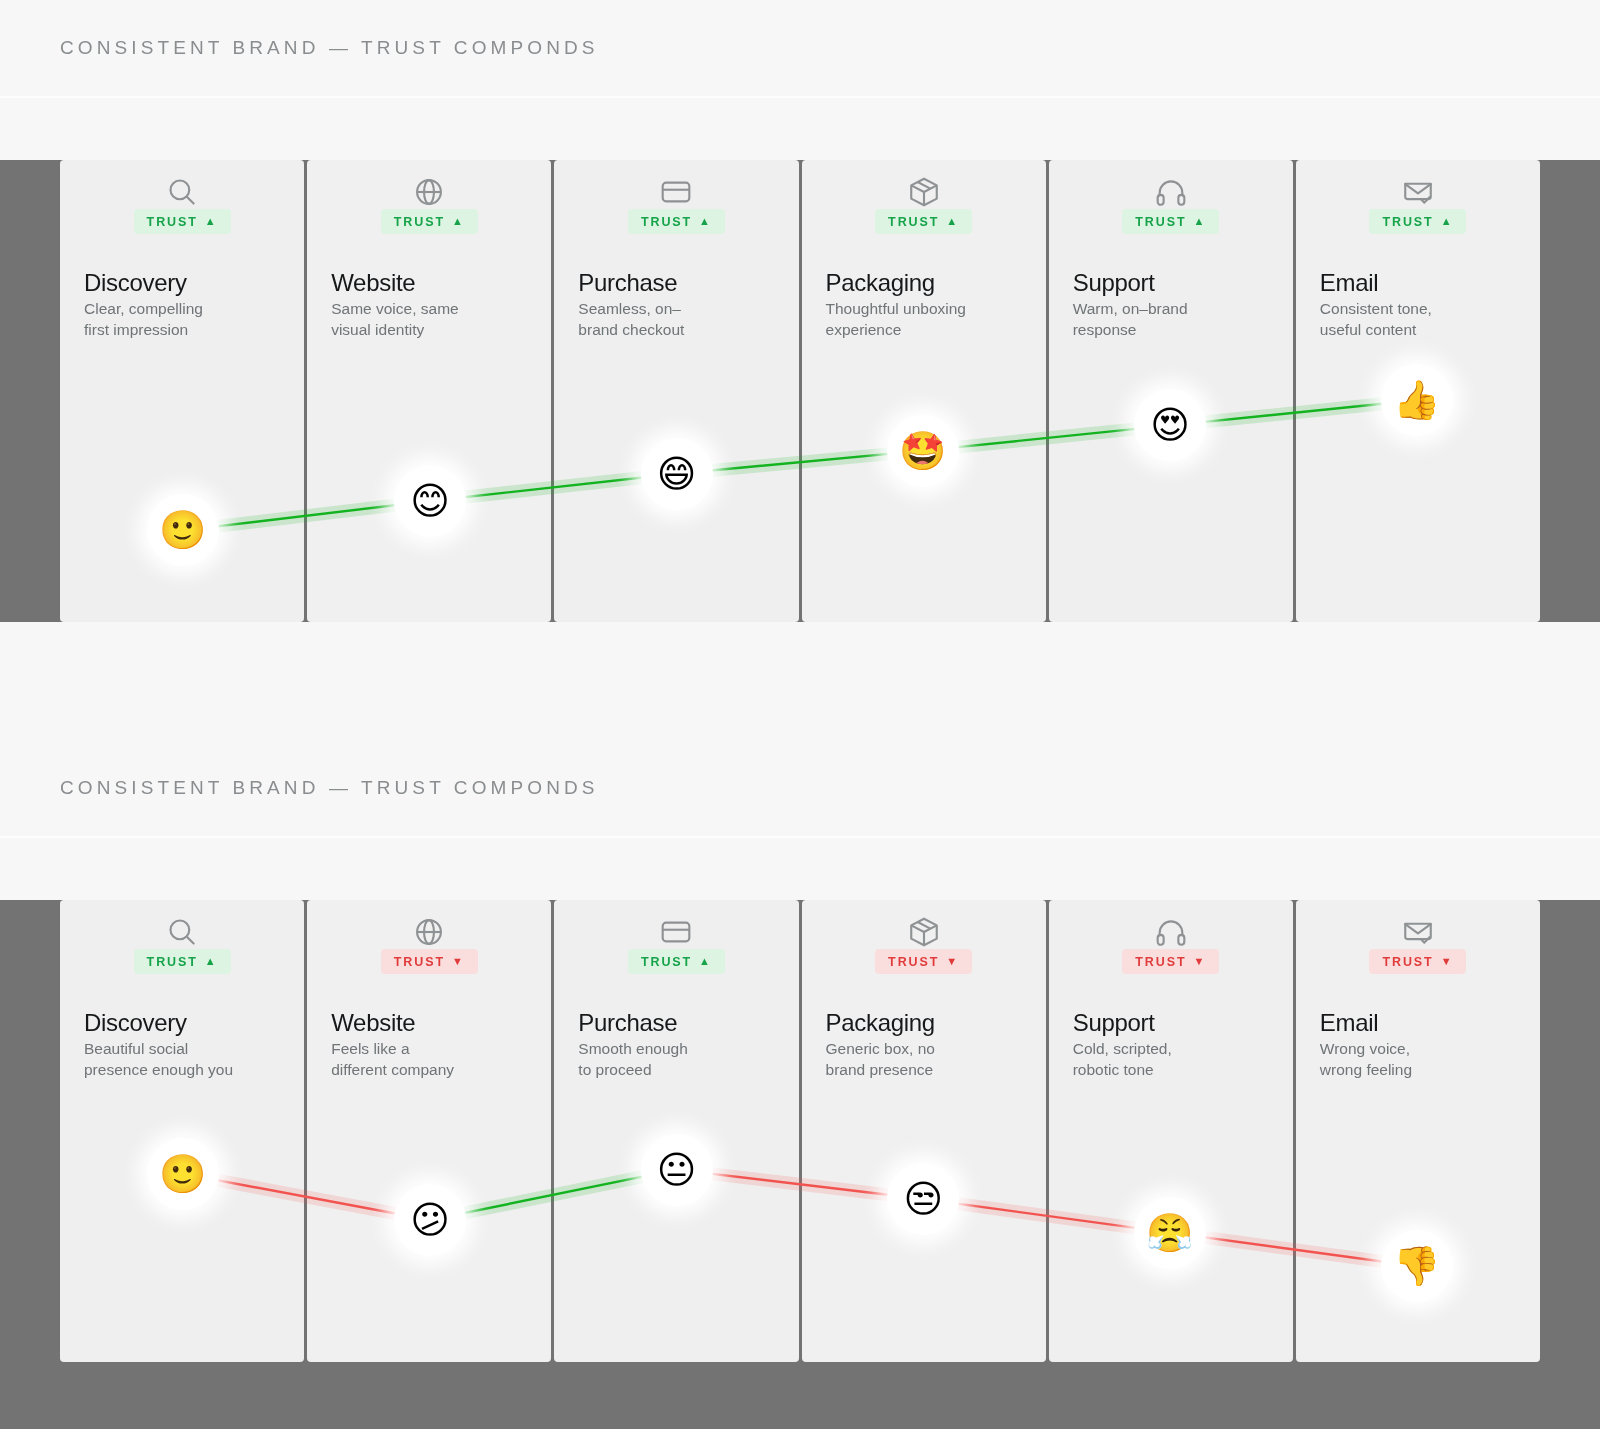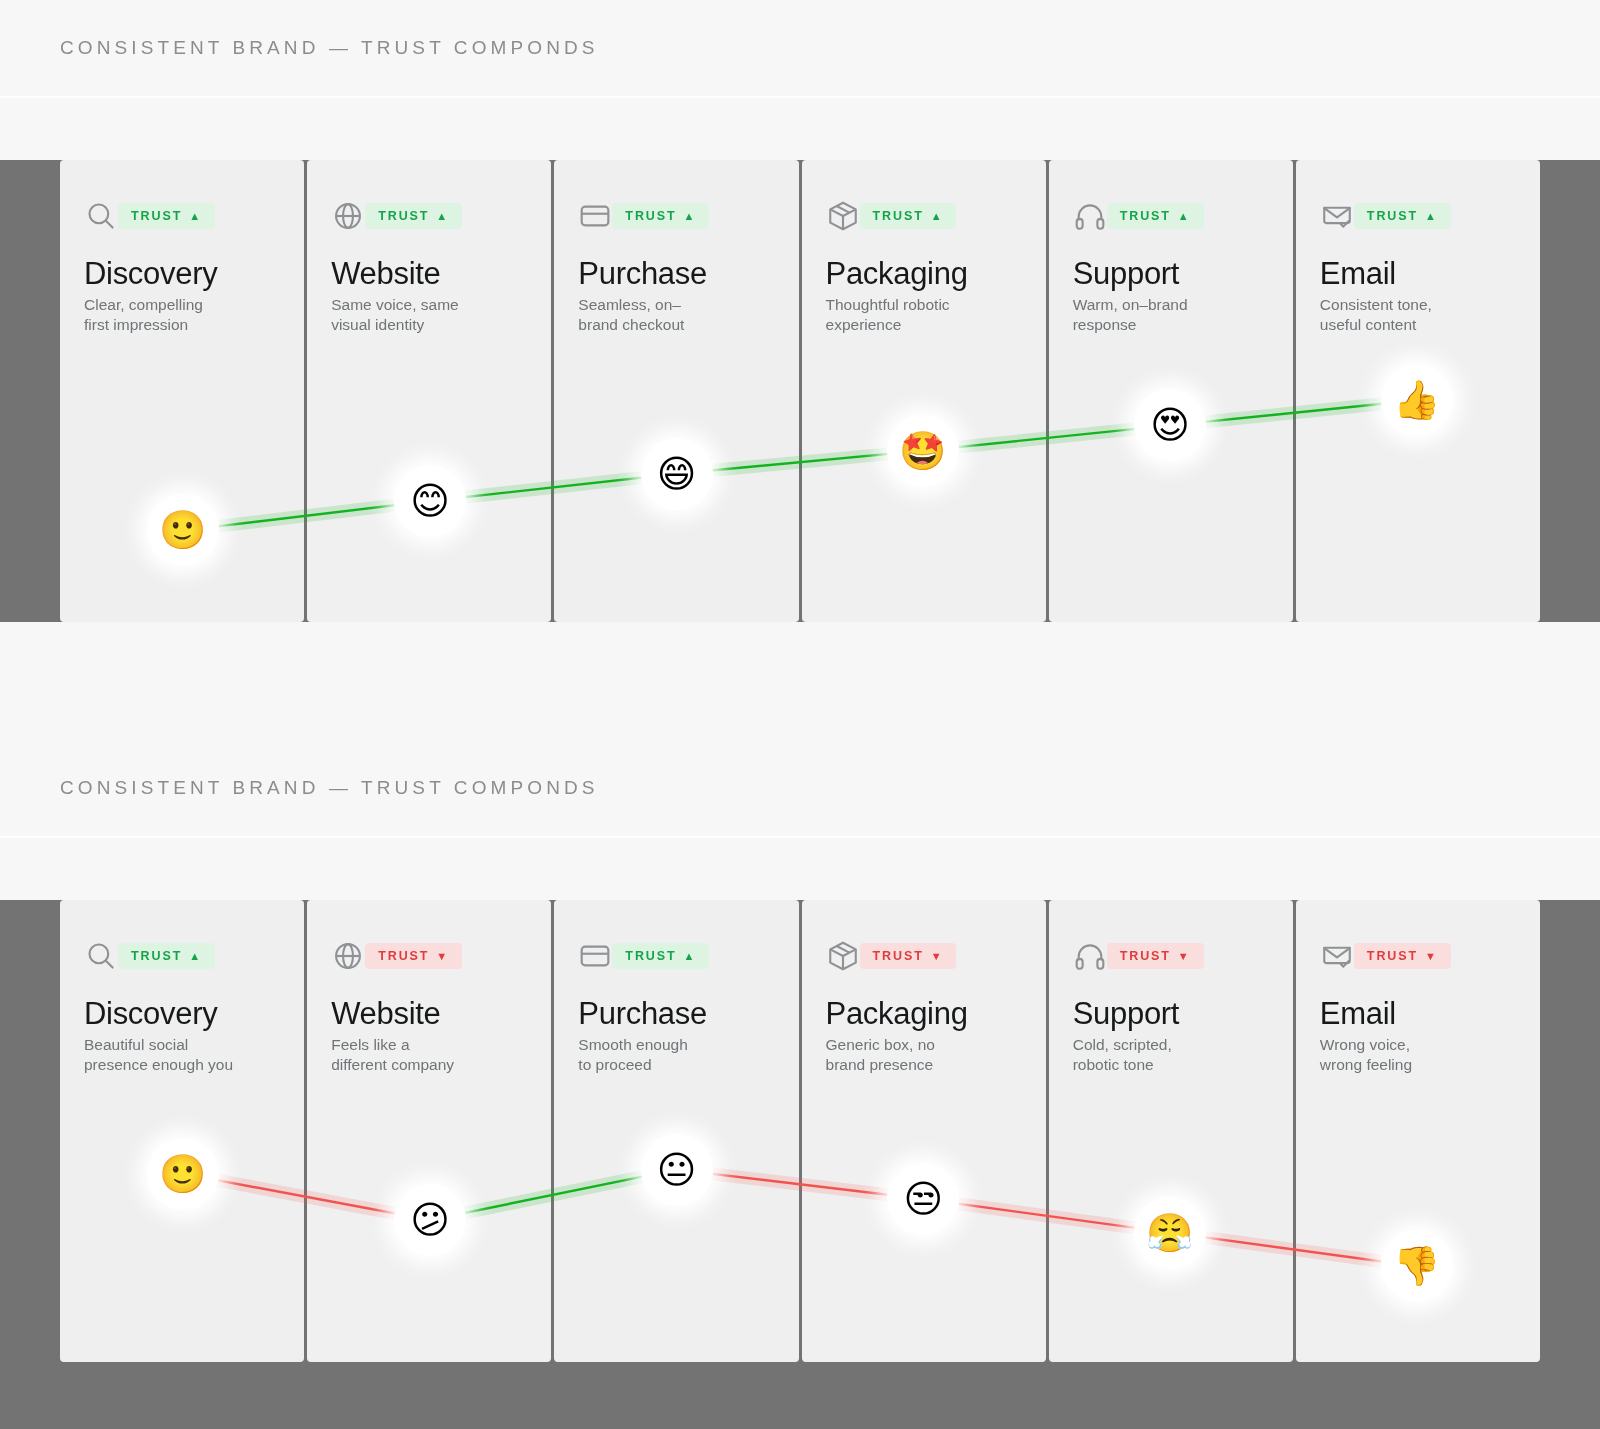--- a/index.html
+++ b/index.html
@@ -64,22 +64,23 @@
     background: #efefef;
     border-radius: 4px;
     padding: 38px 24px 0 24px;
     position: relative;
   }
   .card.alt { background: #f0f0f0; }
 
   .card-top {
     display: flex;
     align-items: center;
-    justify-content: flex-start;
+    justify-content: flex-end;
     height: 36px;
+    flex-direction: column;
   }
 
   .card-icon {
     width: 34px;
     height: 34px;
     color: #8f9294;
     display: block;
     flex: 0 0 auto;
   }
   .card-icon svg { display: block; width: 100%; height: 100%; }
@@ -94,22 +95,22 @@
     font-weight: 700;
     letter-spacing: 1.9px;
     line-height: 1;
     white-space: nowrap;
   }
   .badge.up   { background: #ddf4e2; color: #16a34a; }
   .badge.down { background: #fadede; color: #e03c3c; }
   .badge .arrow { font-size: 11px; line-height: 1; position: relative; top: -0.5px; }
 
   .card-title {
-    margin-top: 24px;
-    font-size: 31px;
+    margin-top: 36px;
+    font-size: 24px;
     font-weight: 400;
     color: #16181a;
     letter-spacing: -0.3px;
     line-height: 1.05;
   }
 
   .card-desc {
     margin-top: 4px;
     font-size: 15.5px;
     line-height: 1.33;
@@ -220,21 +221,21 @@
                   <path d="M12 12v9.4"></path>
                   <path d="M7.5 4.95 16.5 9.65"></path>
                 </svg>
               </span>
               <span class="badge up">
                 <span>TRUST</span>
                 <span class="arrow">▲</span>
               </span>
             </div>
             <div class="card-title">Packaging</div>
-            <div class="card-desc">Thoughtful robotic
+            <div class="card-desc">Thoughtful unboxing
 experience</div>
           </div>
           <div class="card">
             <div class="card-top">
               <span class="card-icon">
                 <svg viewBox="0 0 24 24" fill="none" stroke="currentColor" stroke-width="1.5" stroke-linecap="round" stroke-linejoin="round">
                   <path d="M4 14.5v-2a8 8 0 0 1 16 0v2"></path>
                   <rect x="2.6" y="14" width="4.2" height="7" rx="2.1"></rect>
                   <rect x="17.2" y="14" width="4.2" height="7" rx="2.1"></rect>
                 </svg>

